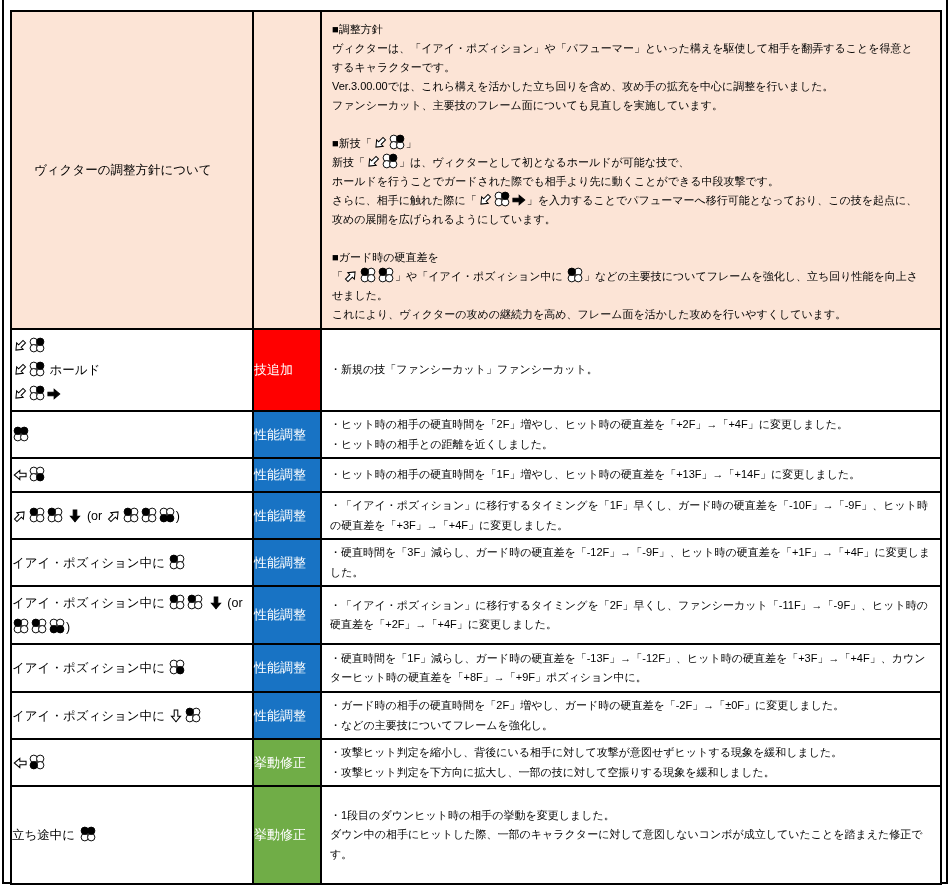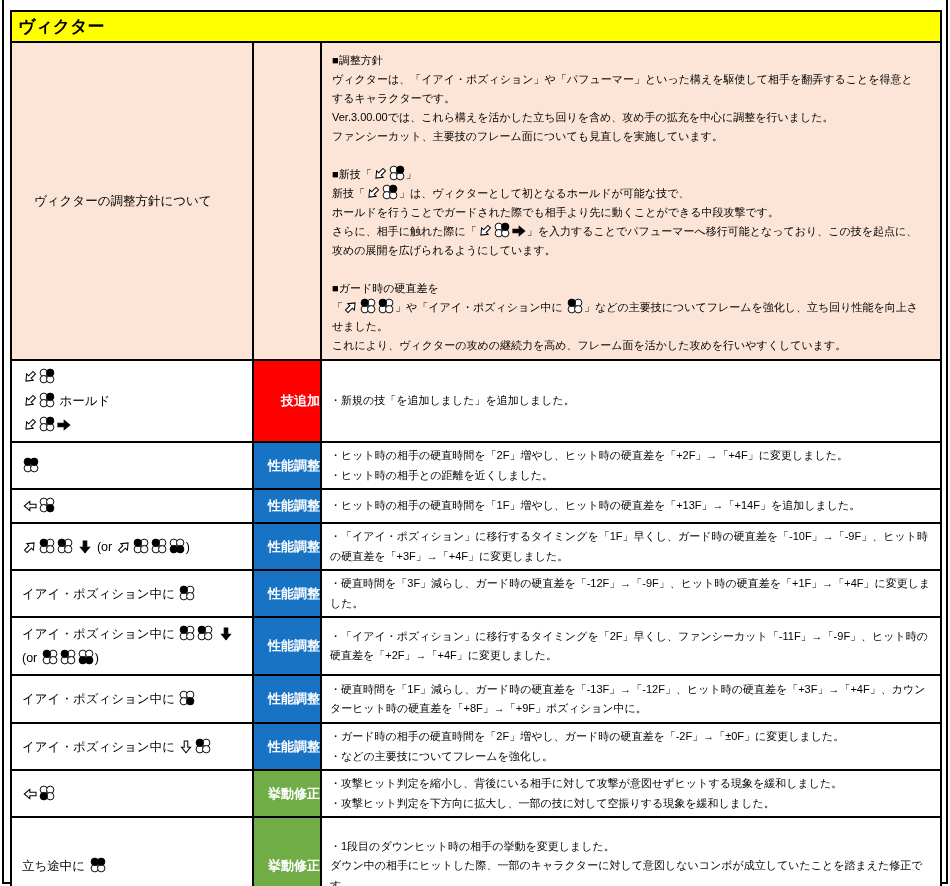--- a/index.html
+++ b/index.html
@@ -26,47 +26,44 @@
   .policy-label-cell{
     background:#FCE4D6;vertical-align:middle;font-size:12.5px;padding:4px 22px;
   }
   .policy-empty-cell{background:#FCE4D6;}
   .policy-content-cell{
     background:#FCE4D6;vertical-align:top;font-size:11px;line-height:19px;
     padding:8px 18px 4px 10px;
   }
   .para{min-height:19px;}
   .cmd-cell{
-    font-size:12.5px;padding:4px 10px;vertical-align:middle;background:#fff;
+    font-size:12.5px;padding:4px 0;vertical-align:middle;background:#fff;
   }
   .cmd-line{line-height:24px;}
   .badge-cell{
-    color:#FFFFFF;font-weight:bold;text-align:right;font-size:13px;vertical-align:middle;
+    color:#FFFFFF;font-weight:normal;text-align:left;font-size:13px;vertical-align:middle;
   }
   .detail-cell{
     font-size:11px;line-height:19.5px;padding:3px 8px;vertical-align:middle;background:#fff;
   }
   .glyph{vertical-align:-3px;margin:0 1px;}
 </style>
 </head>
 <body>
 
 <div class="page">
   <div class="frame"></div>
 
   <table class="patch-table">
     <colgroup>
       <col style="width:242px">
         <col style="width:68px">
         <col style="width:620px">
     </colgroup>
     <tbody>
-      <tr>
-        <td colspan="3" class="char-header">ヴィクター</td>
-      </tr>
       <tr class="policy-row">
         <td class="policy-label-cell">ヴィクターの調整方針について</td>
         <td class="policy-empty-cell"></td>
         <td class="policy-content-cell">
             <div class="para">■調整方針</div>
             <div class="para">ヴィクターは、「イアイ・ポズィション」や「パフューマー」といった構えを駆使して相手を翻弄することを得意とするキャラクターです。</div>
             <div class="para">Ver.3.00.00では、これら構えを活かした立ち回りを含め、攻め手の拡充を中心に調整を行いました。</div>
             <div class="para">ファンシーカット、主要技のフレーム面についても見直しを実施しています。</div>
             <div class="para">&nbsp;</div>
             <div class="para">■新技「<svg class="glyph" viewBox="0 0 18 18" width="14" height="14">
@@ -145,21 +142,21 @@
                 <circle cx="6" cy="6" r="4.6" fill="#fff" stroke="#000" stroke-width="1.2"></circle>
                 <circle cx="6" cy="14" r="4.6" fill="#fff" stroke="#000" stroke-width="1.2"></circle>
                 <circle cx="14" cy="14" r="4.6" fill="#fff" stroke="#000" stroke-width="1.2"></circle>
                 <circle cx="14" cy="6" r="4.6" fill="#000" stroke="#000" stroke-width="1.2"></circle>
               </svg><svg class="glyph" viewBox="0 0 18 18" width="14" height="14">
                 <polygon points="1.2,6.7 9.2,6.7 9.2,3.1 16.4,9 9.2,14.9 9.2,11.3 1.2,11.3" fill="#000" stroke="#000" stroke-width="1.3" transform="rotate(0 9 9)"></polygon>
               </svg></div>
           </td>
           <td class="badge-cell" style="background: rgb(255, 0, 0);">技追加</td>
           <td class="detail-cell">
-            <div class="detail-line">・新規の技「を追加しました」を追加しました。</div>
+            <div class="detail-line">・新規の技「ファンシーカット」ファンシーカット。</div>
           </td>
         </tr>
         <tr style="height: 44px;">
           <td class="cmd-cell">
             <div class="cmd-line"><svg class="glyph" viewBox="0 0 20 20" width="16" height="16">
                 <circle cx="6" cy="14" r="4.6" fill="#fff" stroke="#000" stroke-width="1.2"></circle>
                 <circle cx="14" cy="14" r="4.6" fill="#fff" stroke="#000" stroke-width="1.2"></circle>
                 <circle cx="6" cy="6" r="4.6" fill="#000" stroke="#000" stroke-width="1.2"></circle>
                 <circle cx="14" cy="6" r="4.6" fill="#000" stroke="#000" stroke-width="1.2"></circle>
               </svg></div>
@@ -176,21 +173,21 @@
                 <polygon points="1.2,6.7 9.2,6.7 9.2,3.1 16.4,9 9.2,14.9 9.2,11.3 1.2,11.3" fill="#fff" stroke="#000" stroke-width="1.3" transform="rotate(180 9 9)"></polygon>
               </svg><svg class="glyph" viewBox="0 0 20 20" width="16" height="16">
                 <circle cx="6" cy="6" r="4.6" fill="#fff" stroke="#000" stroke-width="1.2"></circle>
                 <circle cx="14" cy="6" r="4.6" fill="#fff" stroke="#000" stroke-width="1.2"></circle>
                 <circle cx="6" cy="14" r="4.6" fill="#fff" stroke="#000" stroke-width="1.2"></circle>
                 <circle cx="14" cy="14" r="4.6" fill="#000" stroke="#000" stroke-width="1.2"></circle>
               </svg></div>
           </td>
           <td class="badge-cell" style="background: rgb(24, 115, 196);">性能調整</td>
           <td class="detail-cell">
-            <div class="detail-line">・ヒット時の相手の硬直時間を「1F」増やし、ヒット時の硬直差を「+13F」→「+14F」を追加しました。</div>
+            <div class="detail-line">・ヒット時の相手の硬直時間を「1F」増やし、ヒット時の硬直差を「+13F」→「+14F」に変更しました。</div>
           </td>
         </tr>
         <tr style="height: 47px;">
           <td class="cmd-cell">
             <div class="cmd-line"><svg class="glyph" viewBox="0 0 18 18" width="14" height="14">
                 <polygon points="1.2,6.7 9.2,6.7 9.2,3.1 16.4,9 9.2,14.9 9.2,11.3 1.2,11.3" fill="#fff" stroke="#000" stroke-width="1.3" transform="rotate(-45 9 9)"></polygon>
               </svg><svg class="glyph" viewBox="0 0 20 20" width="16" height="16">
                 <circle cx="14" cy="6" r="4.6" fill="#fff" stroke="#000" stroke-width="1.2"></circle>
                 <circle cx="6" cy="14" r="4.6" fill="#fff" stroke="#000" stroke-width="1.2"></circle>
                 <circle cx="14" cy="14" r="4.6" fill="#fff" stroke="#000" stroke-width="1.2"></circle>

